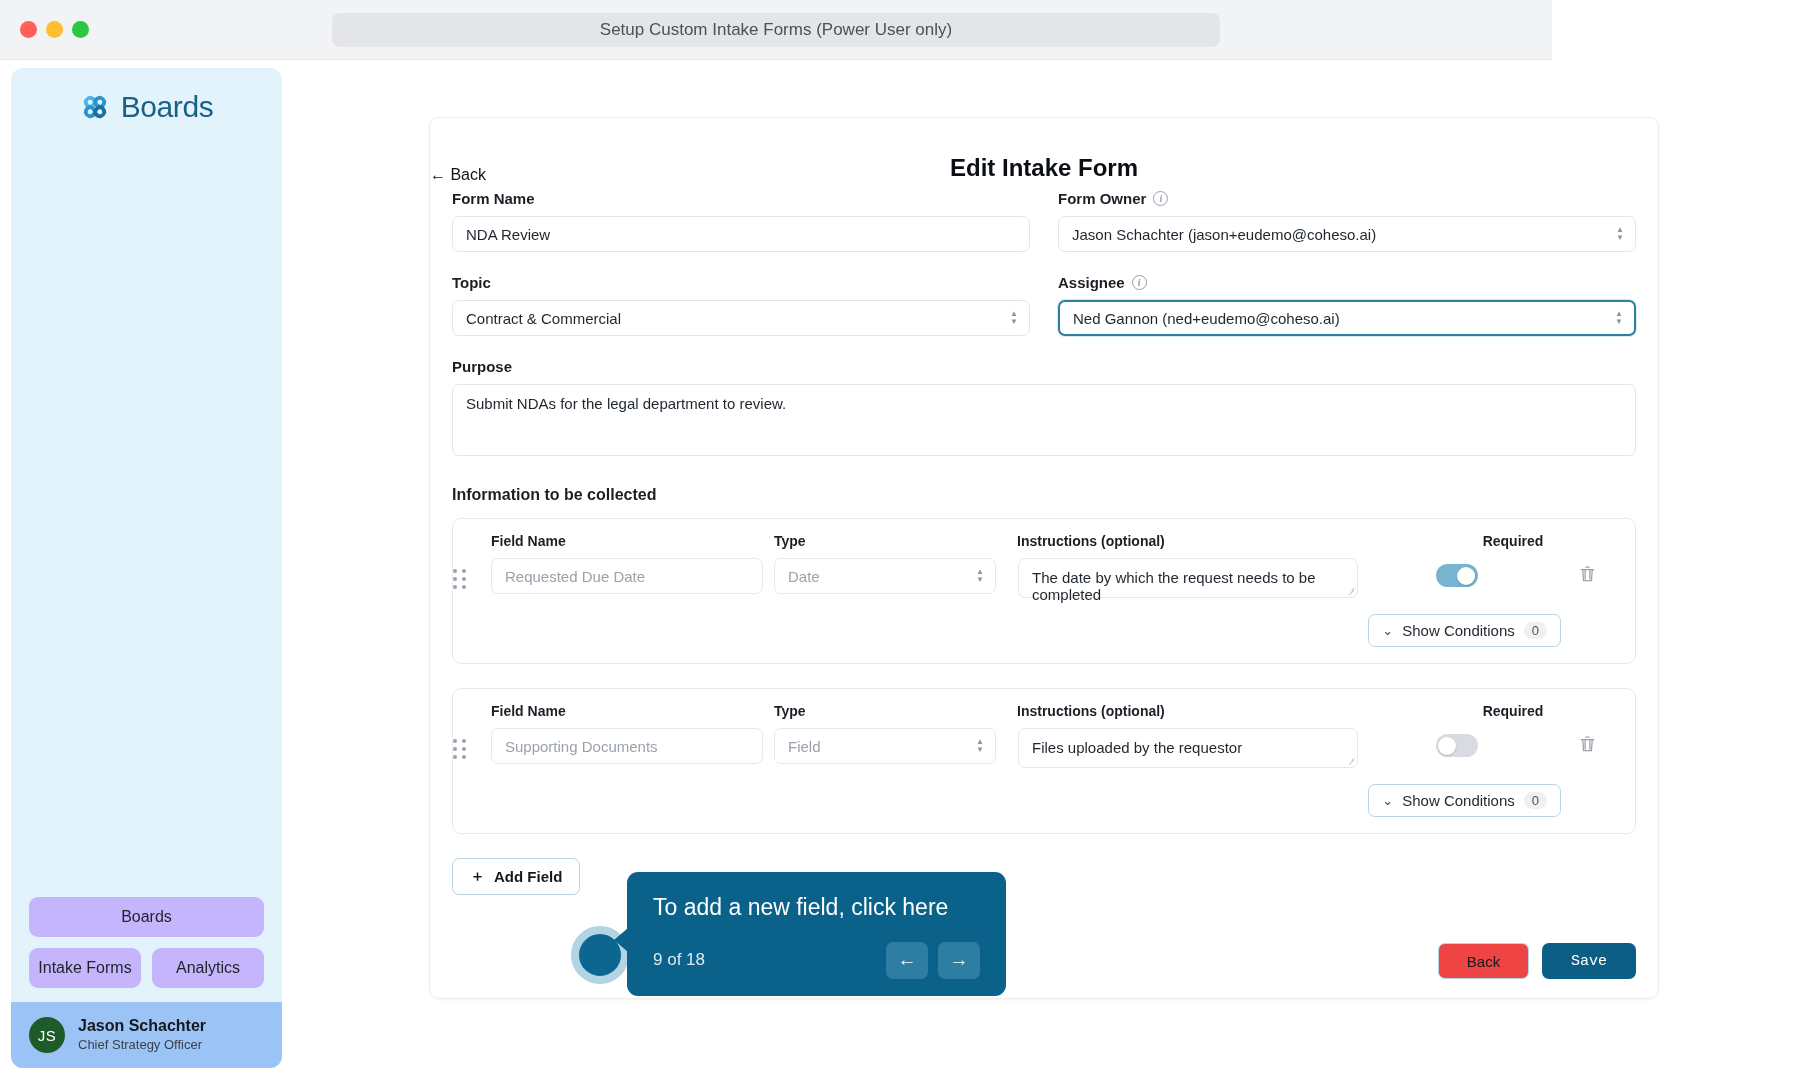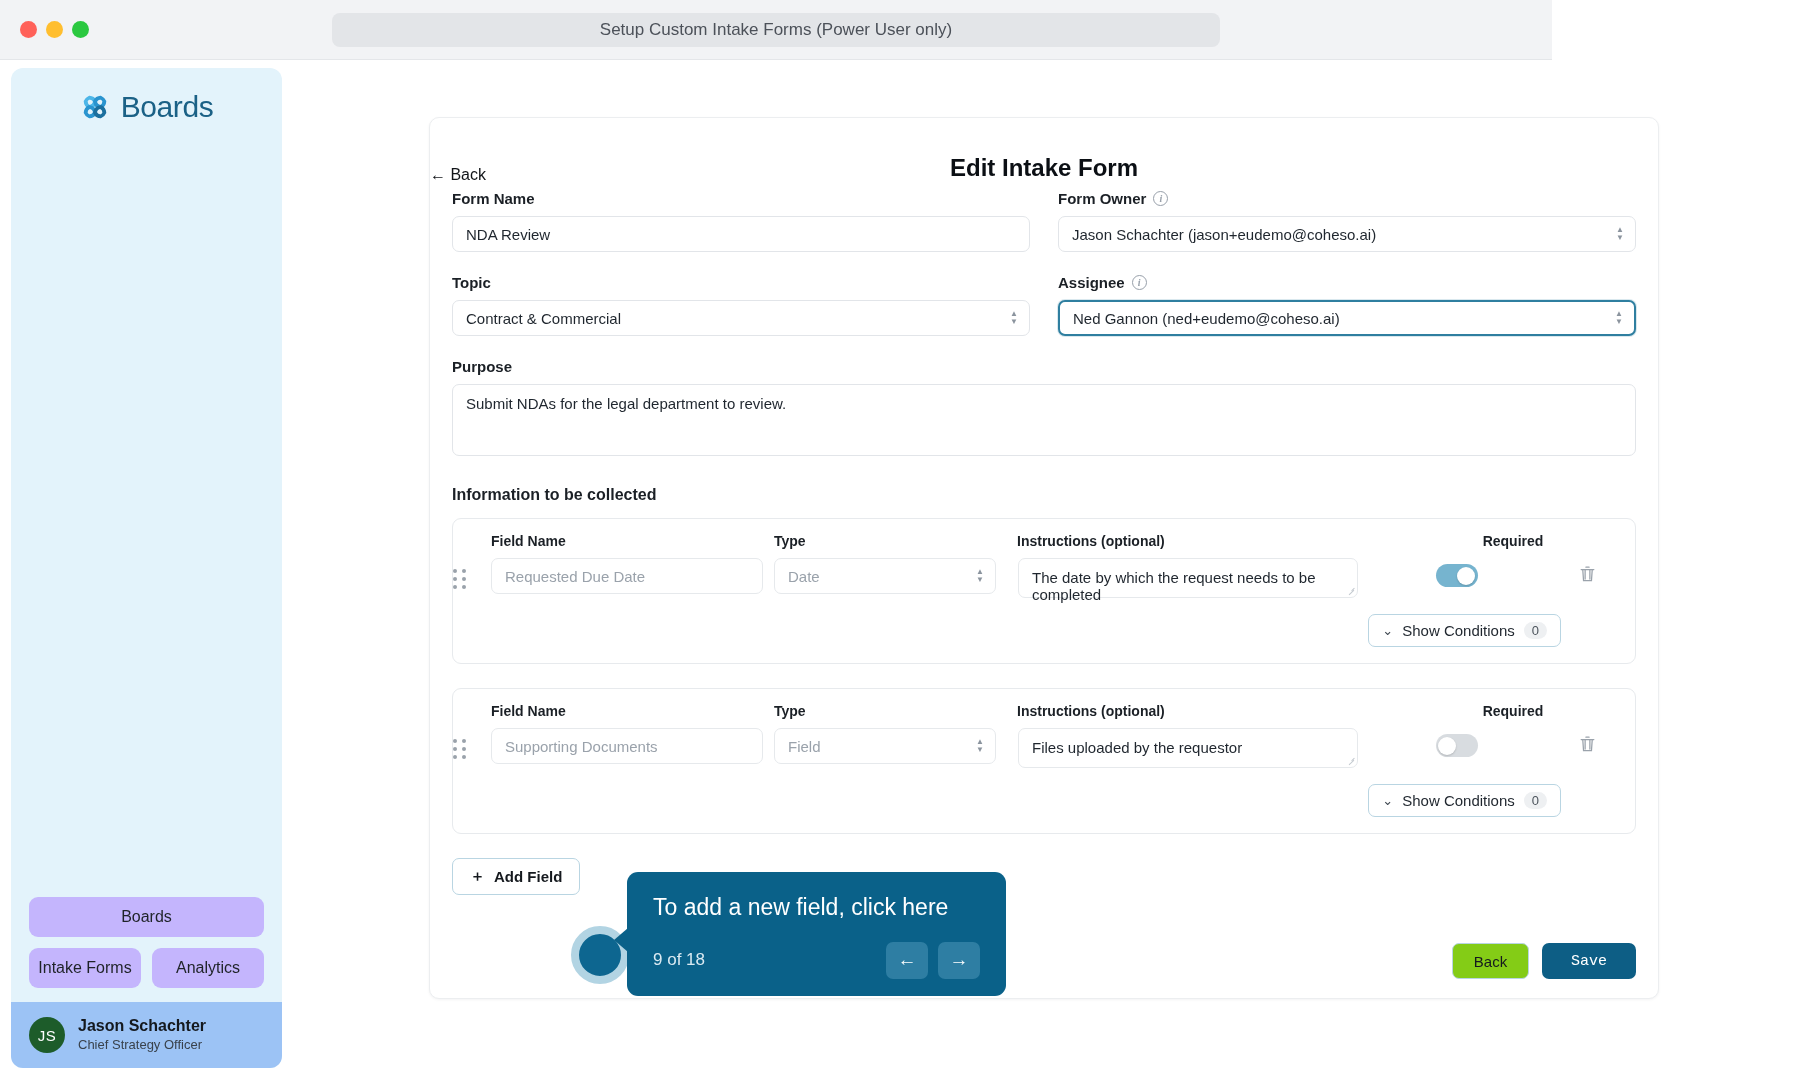--- a/index.html
+++ b/index.html
@@ -252,21 +252,21 @@
     height: 37px; padding: 0 17px; background: #fff;
     font-size: 15px; font-weight: bold; color: #15191e; cursor: pointer;
     font-family: "Liberation Sans", sans-serif;
   }
   .footer-btns {
     display: flex; justify-content: flex-end; gap: 13px;
     margin-top: 48px;
   }
   .btn-outline {
     border: 1px solid #b9d5e2; border-radius: 7px;
-    height: 36px; width: 77px; background: #84cc16;
+    height: 36px; width: 91px; background: #ef4444;
     font-size: 15px; color: #15191e; cursor: pointer;
     font-family: "Liberation Sans", sans-serif;
   }
   .btn-primary {
     border: none; border-radius: 7px;
     height: 36px; width: 94px; background: #0d5e85;
     font-size: 15px; color: #ffffff; cursor: pointer;
     font-family: Liberation Mono, monospace;
   }
 

